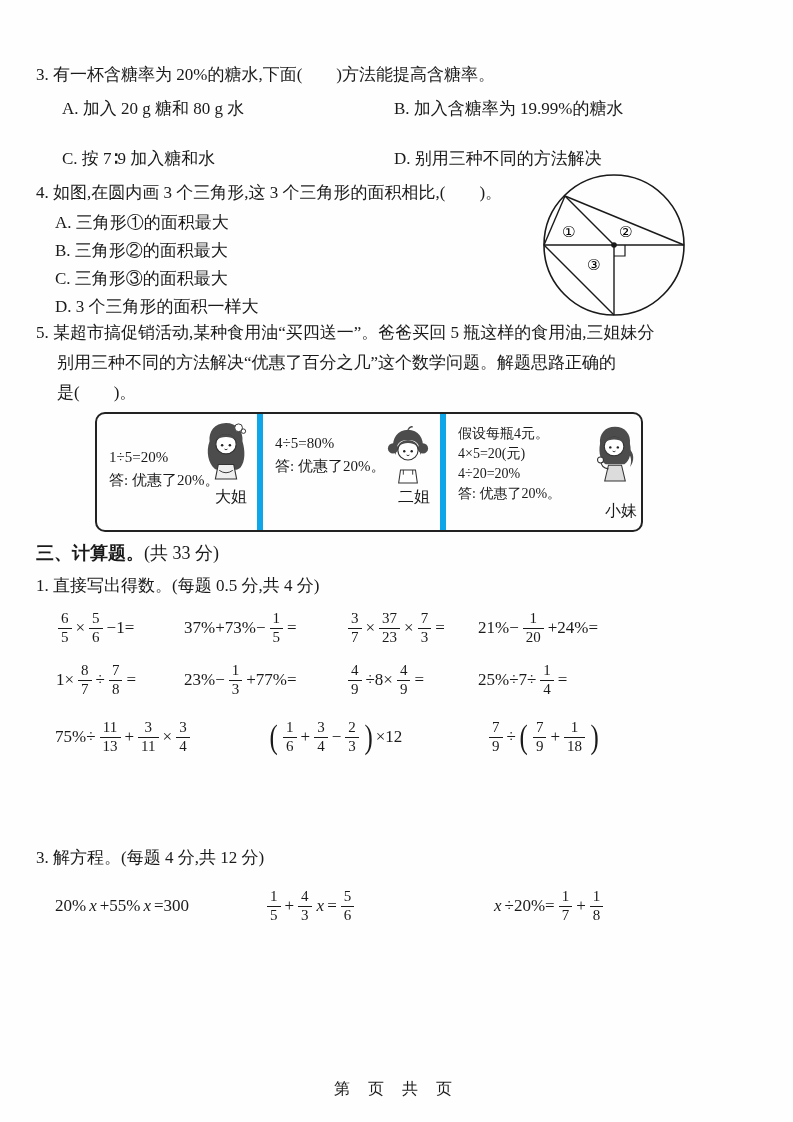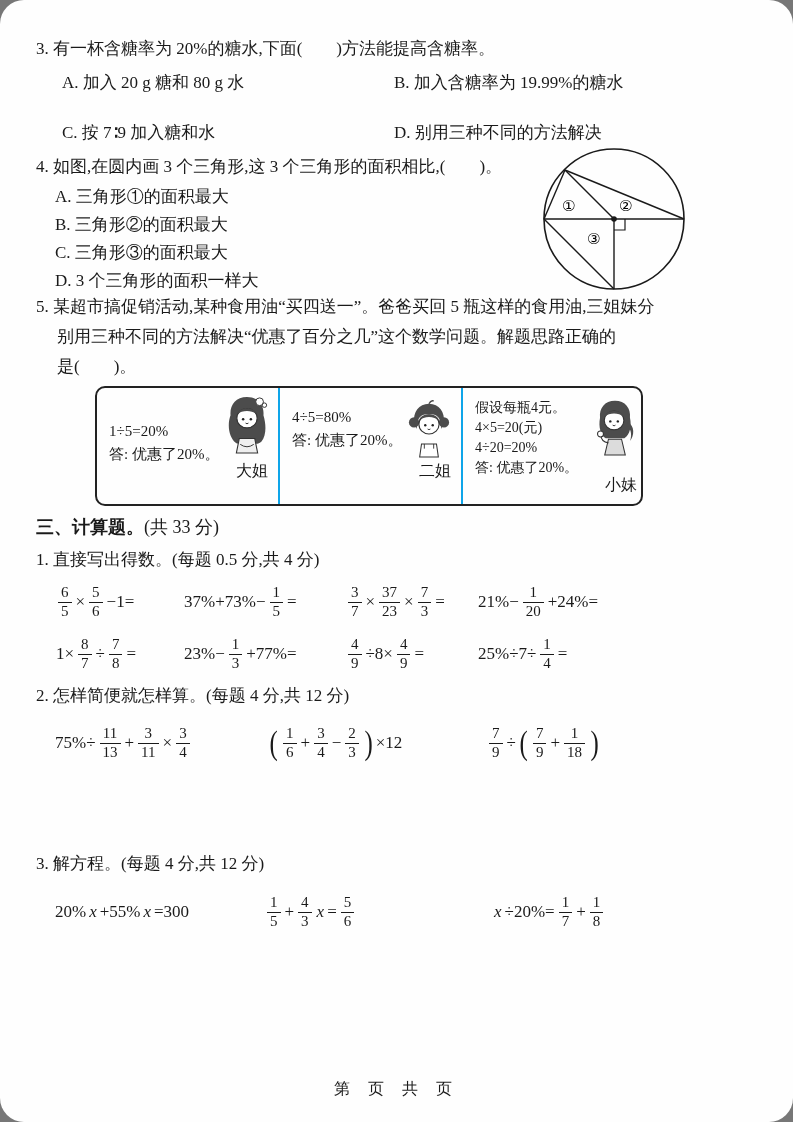--- a/index.html
+++ b/index.html
@@ -1,39 +1,39 @@
 <!DOCTYPE html>
 <html><head>
 <meta charset="utf-8">
 <style>
   * { margin:0; padding:0; box-sizing:border-box; }
   body { background:#777; font-family:"Liberation Serif","DejaVu Serif",serif; }
   .page {
     position:relative; width:793px; height:1122px; margin:0 auto;
     background:#fefefe; color:#1a1a1a; overflow:hidden;
-    padding:36px 30px 0 36px; font-size:17px;border-radius:24px;
+    padding:62px 30px 0 36px; font-size:17px;
   }
   .qline { line-height:26px; }
   .opts2 { display:grid; grid-template-columns:332px 1fr; margin:8px 0 0 26px; row-gap:24px; }
   .opts2 .opt { line-height:26px; }
   .q4wrap { position:relative; margin-top:8px; }
   .opts1 { margin-left:19px; }
   .opts1 .opt { line-height:22px; margin-top:6px; }
   .fig { position:absolute; left:502px; top:-11px; }
   .fig text { font-family:"DejaVu Sans","Liberation Sans",sans-serif; font-size:15px; }
   .q5 { margin-top:0; }
   .q5 .qline { line-height:30px; }
   .q5 .indent { padding-left:21px; }
 
   .tbl { display:flex; margin:4px 0 0 59px; width:548px; height:120px;
          border:2px solid #222; border-radius:10px; }
-  .cell { position:relative; border-right:2px solid #0ea5e9; padding:8px 4px 6px 12px;
+  .cell { position:relative; border-right:6px solid #0ea5e9; padding:8px 4px 6px 12px;
           font-size:15px; }
   .cell:last-child { border-right:none; }
-  .c1 { width:183px; } .c2 { width:183px; } .c3 { flex:1; }
+  .c1 { width:166px; } .c2 { width:183px; } .c3 { flex:1; }
   .cell .lines { line-height:23px; }
   .c1 .lines { padding-top:24px; }
   .c2 .lines { padding-top:10px; }
   .c3 .lines { line-height:20px; font-size:14px; padding-top:2px; }
   .avatar { position:absolute; top:7px; right:8px; }
   .c2 .avatar { top:12px; right:10px; }
   .c3 .avatar { top:10px; right:4px; }
   .gname { position:absolute; bottom:22px; right:10px; font-size:16px; }
   .c3 .gname { right:4px; bottom:8px; }
 
@@ -220,21 +220,20 @@
         </span>÷8×<span class="frac">
           <span class="fn">4</span>
           <span class="fd">9</span>
         </span>=</div>
     <div class="expr">25%÷7÷<span class="frac">
           <span class="fn">1</span>
           <span class="fd">4</span>
         </span>=</div>
   </div>
 
-  <div class="sub">2. 怎样简便就怎样算。(每题 4 分,共 12 分)</div>
   <div class="calcrow row3a">
     <div class="expr">75%÷<span class="frac">
           <span class="fn">11</span>
           <span class="fd">13</span>
         </span>+<span class="frac">
           <span class="fn">3</span>
           <span class="fd">11</span>
         </span>×<span class="frac">
           <span class="fn">3</span>
           <span class="fd">4</span>

